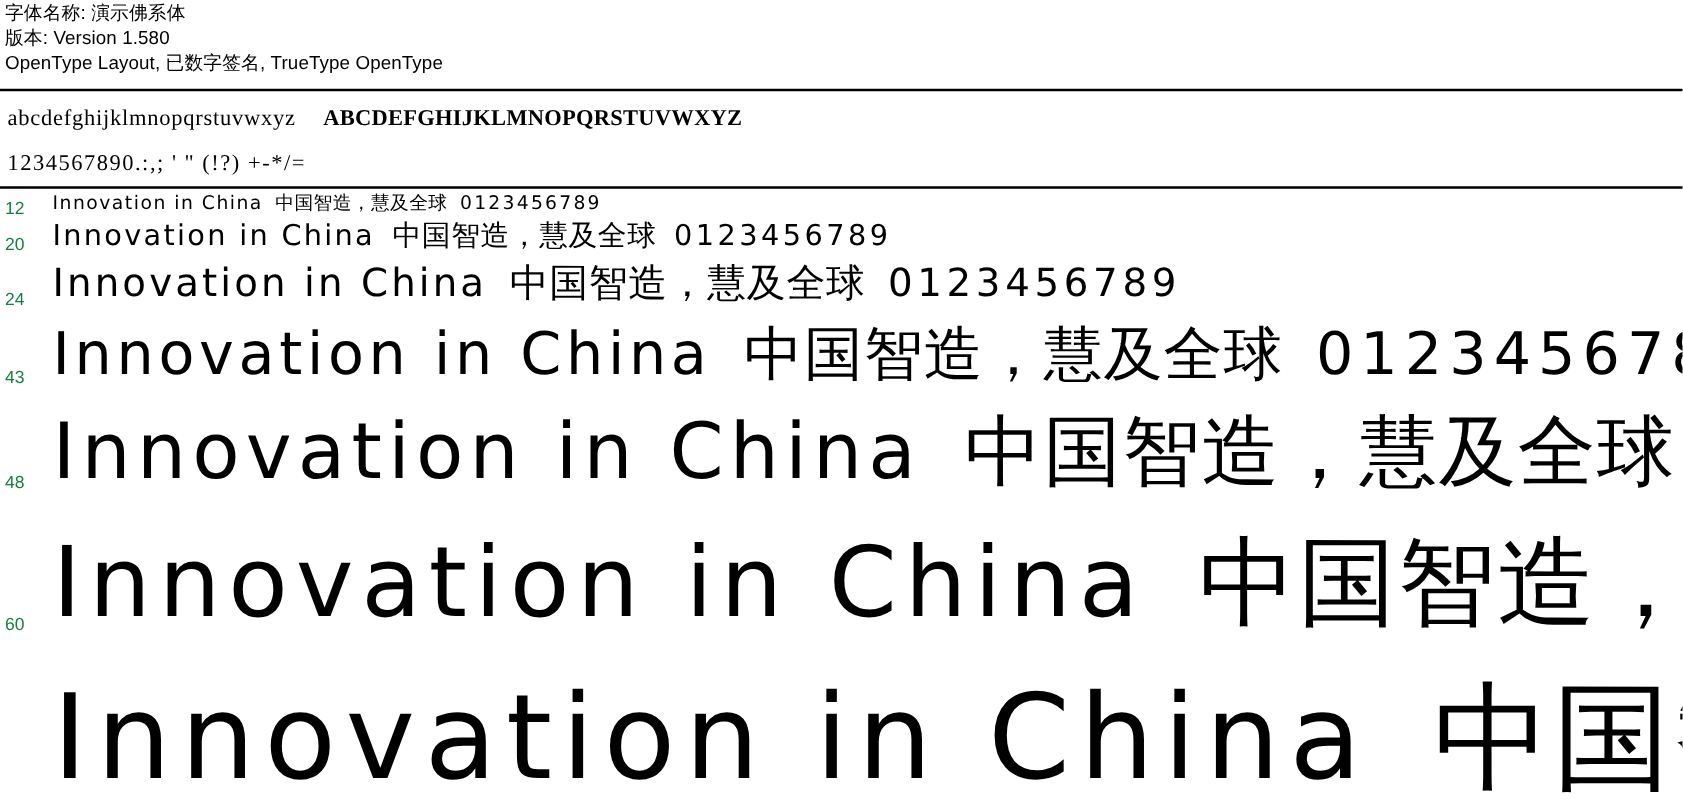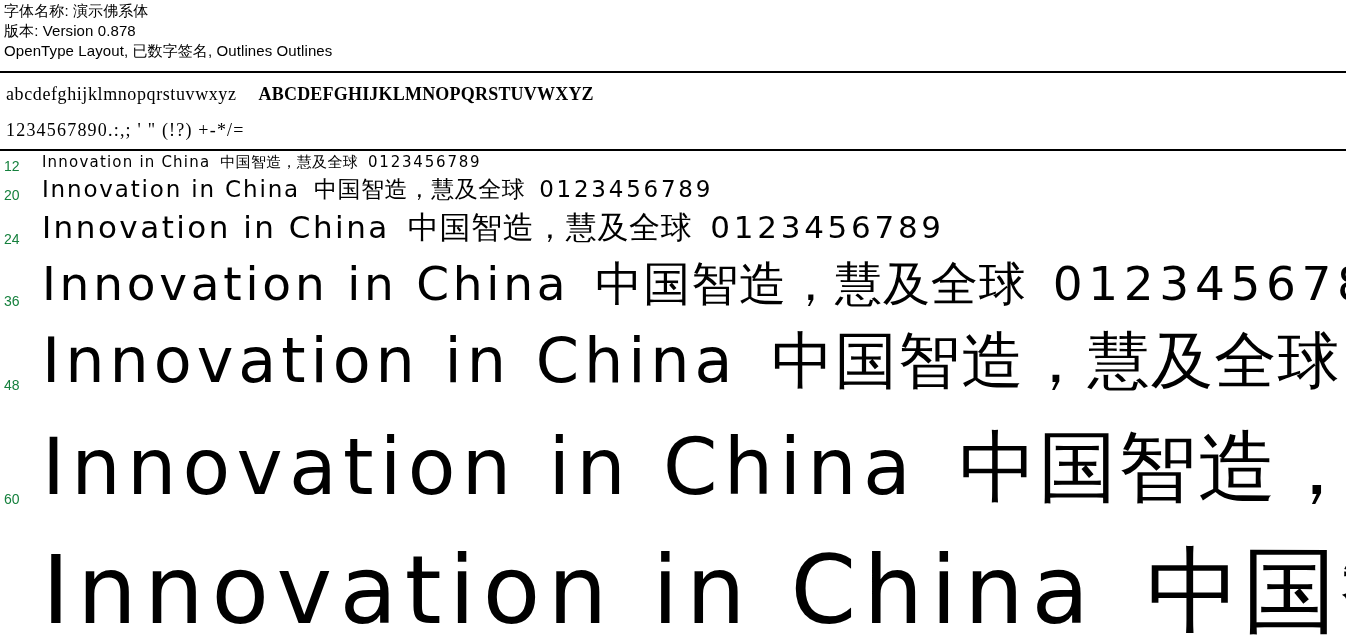--- a/index.html
+++ b/index.html
@@ -103,22 +103,22 @@
   .sample-text .latin { letter-spacing: 0.08em; }
   .sample-text .cjk   { letter-spacing: 0.02em; font-family: "DejaVu Sans", sans-serif; }
   .sample-text .gap   { display: inline-block; }
   .sample-text .nums  { letter-spacing: 0.12em; }
 </style>
 </head>
 <body>
 
 <div class="meta-block">
   <div class="meta-line">字体名称: 演示佛系体</div>
-  <div class="meta-line">版本: Version 0.878</div>
-  <div class="meta-line">OpenType Layout, 已数字签名, Outlines Outlines</div>
+  <div class="meta-line">版本: Version 1.580</div>
+  <div class="meta-line">OpenType Layout, 已数字签名, TrueType OpenType</div>
 </div>
 
 <div class="hrule hrule-top"></div>
 <div class="hrule hrule-bottom"></div>
 
 <div class="alphabet-block">
   <div class="alpha-line glyph-row-1">
     <span>abcdefghijklmnopqrstuvwxyz</span><span class="upper">ABCDEFGHIJKLMNOPQRSTUVWXYZ</span>
   </div>
   <div class="alpha-line glyph-row-2">1234567890.:,; ' " (!?) +-*/=</div>
@@ -135,21 +135,21 @@
     <span class="sample-size" style="top:14px;">20</span>
     <span class="sample-text" style="left:42px;top:4px;font-size:23px;"><span class="latin">Innovation in China</span><span class="gap" style="width:14px;"></span><span class="cjk">中国智造，慧及全球</span><span class="gap" style="width:14px;"></span><span class="nums">0123456789</span></span>
   </div>
 
   <div class="sample-row" style="top:60px;height:44px;">
     <span class="sample-size" style="top:22px;">24</span>
     <span class="sample-text" style="left:42px;top:2px;font-size:31px;"><span class="latin">Innovation in China</span><span class="gap" style="width:18px;"></span><span class="cjk">中国智造，慧及全球</span><span class="gap" style="width:18px;"></span><span class="nums">0123456789</span></span>
   </div>
 
   <div class="sample-row" style="top:108px;height:66px;">
-    <span class="sample-size" style="top:36px;">36</span>
+    <span class="sample-size" style="top:36px;">43</span>
     <span class="sample-text" style="left:42px;top:2px;font-size:47px;"><span class="latin">Innovation in China</span><span class="gap" style="width:26px;"></span><span class="cjk">中国智造，慧及全球</span><span class="gap" style="width:26px;"></span><span class="nums">0123456789</span></span>
   </div>
 
   <div class="sample-row" style="top:178px;height:88px;">
     <span class="sample-size" style="top:50px;">48</span>
     <span class="sample-text" style="left:42px;top:2px;font-size:62px;"><span class="latin">Innovation in China</span><span class="gap" style="width:34px;"></span><span class="cjk">中国智造，慧及全球</span><span class="gap" style="width:34px;"></span></span>
   </div>
 
   <div class="sample-row" style="top:274px;height:110px;">
     <span class="sample-size" style="top:68px;">60</span>

